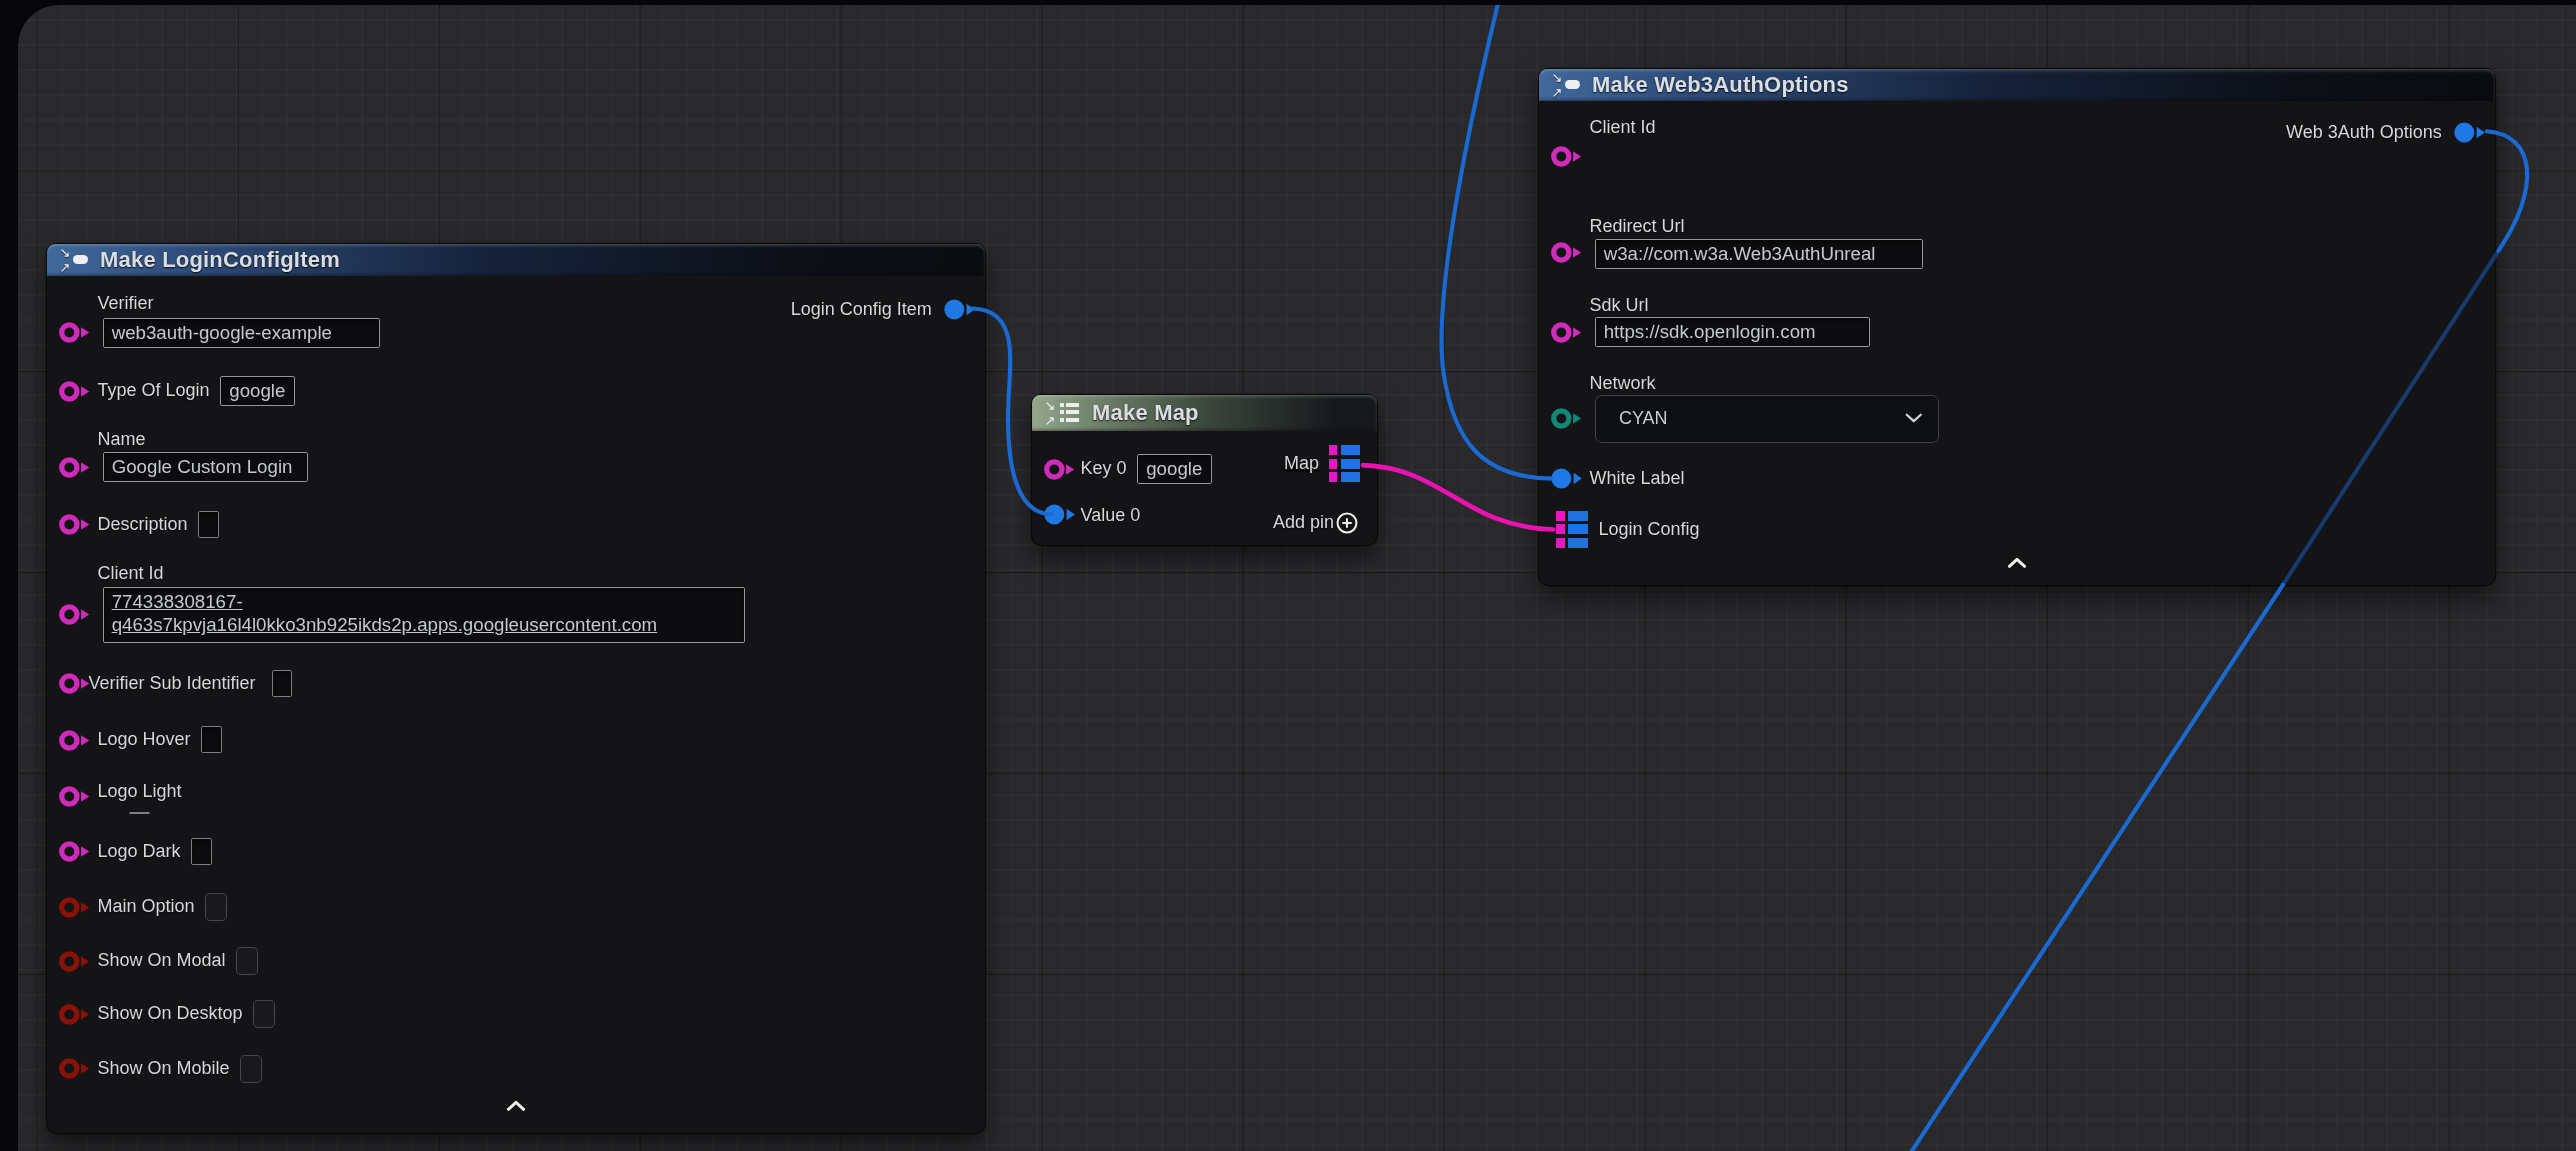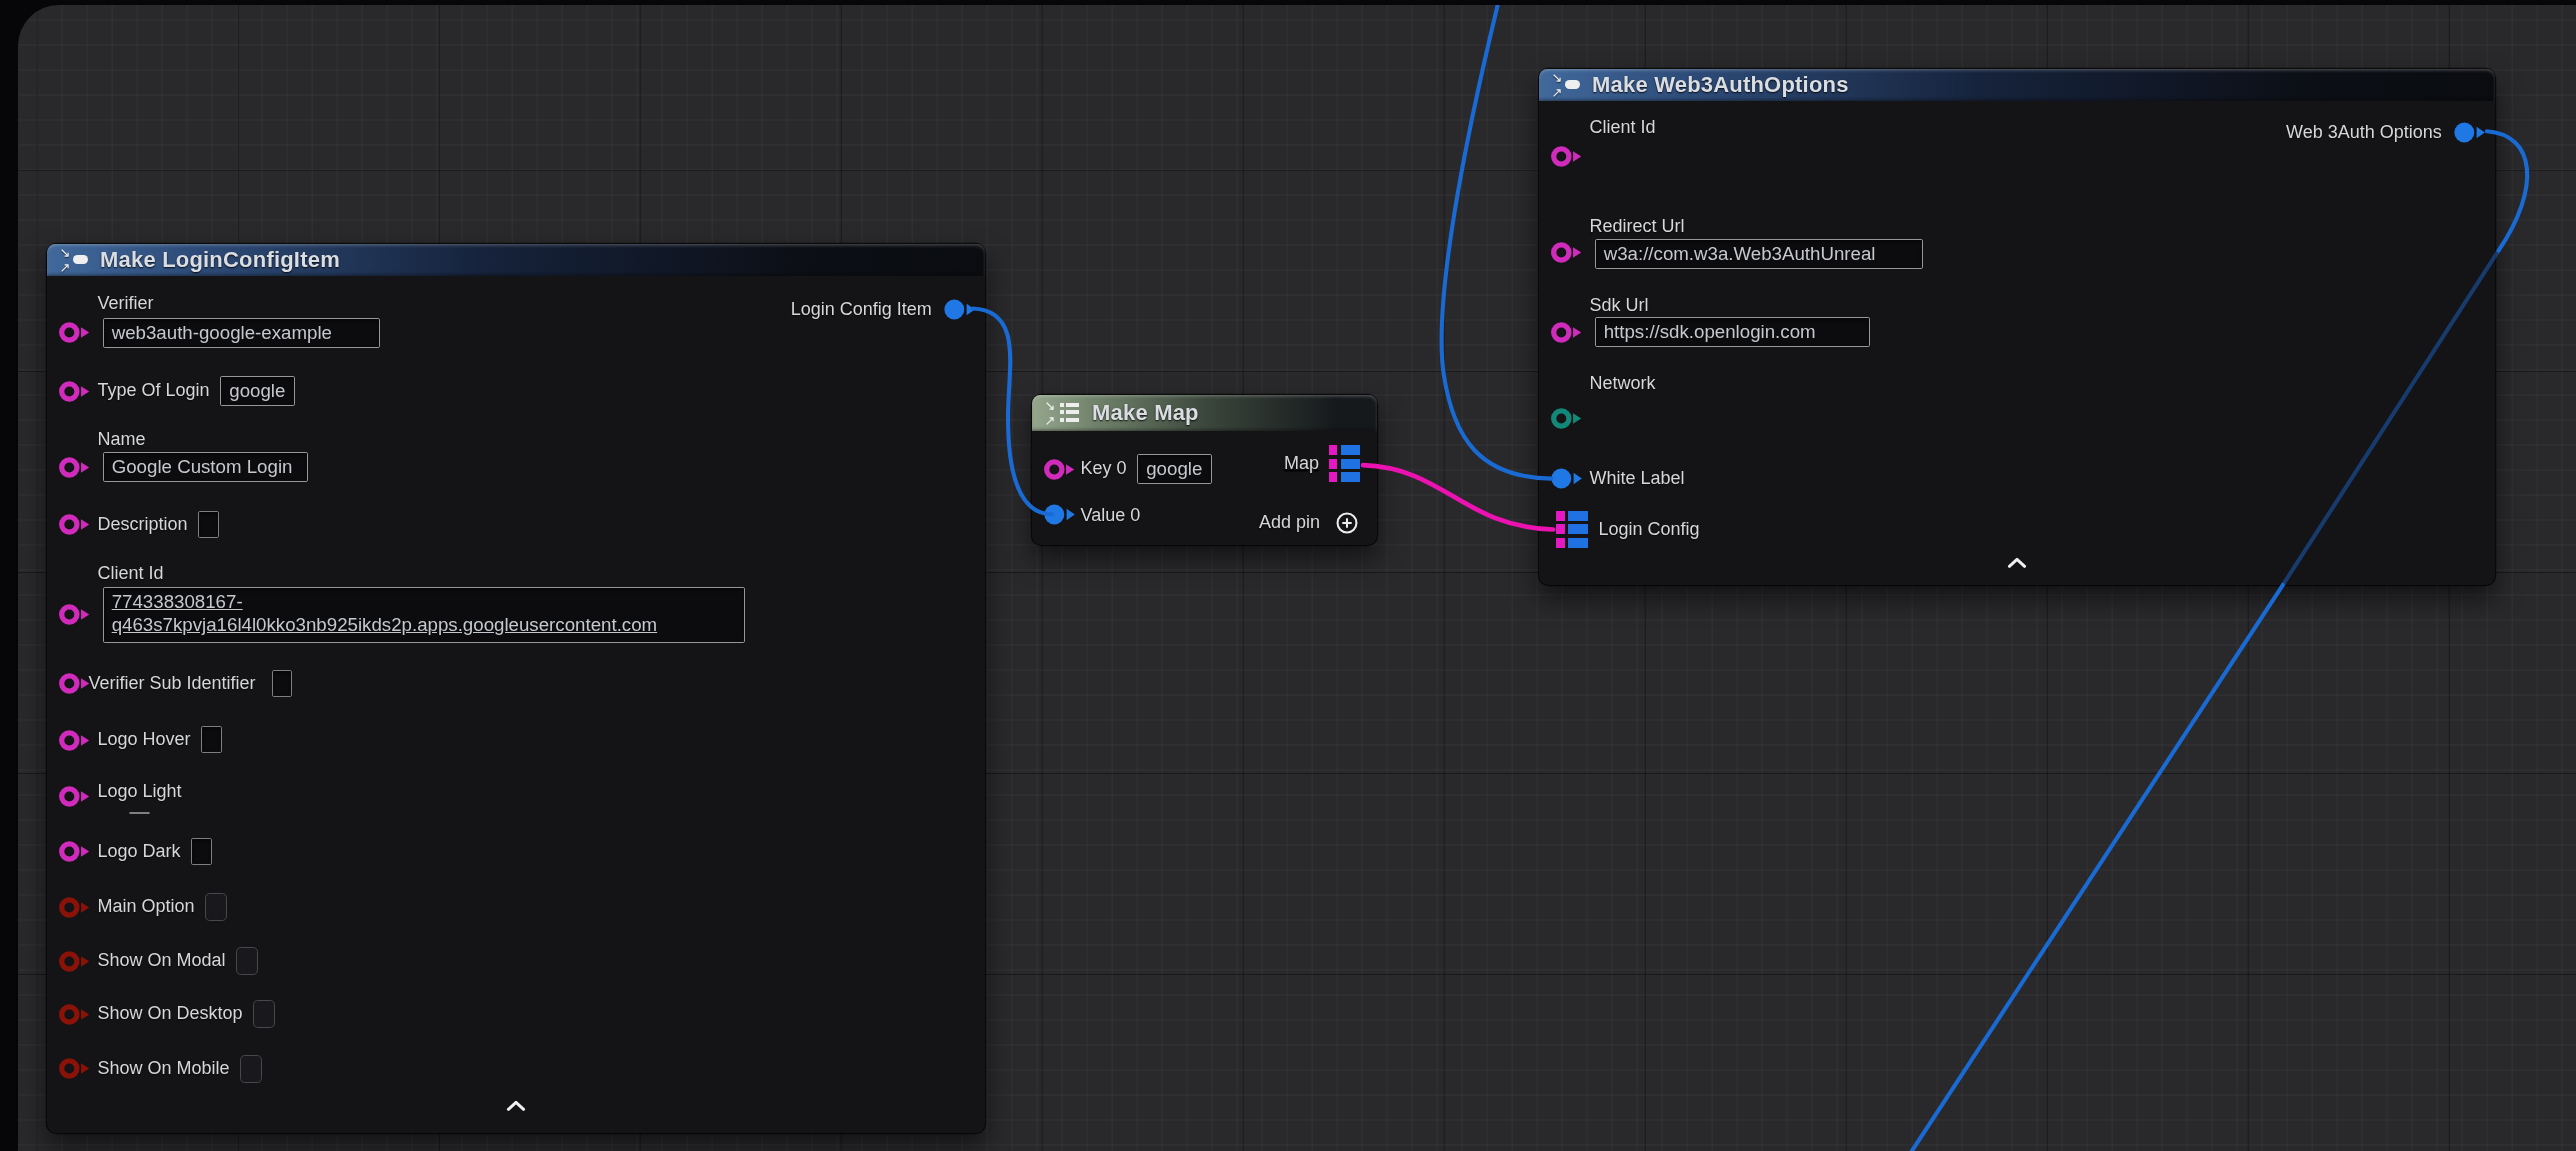--- a/index.html
+++ b/index.html
@@ -264,21 +264,21 @@
           <span class="v"></span>
       </div>
     </div>
 
     <span class="lbl alabel" style="left:49px;top:110px;">Value 0</span>
     <svg class="pin" viewBox="0 0 58 46" style="top:106px;color:#1f78e4">
       <circle cx="21" cy="23" r="17" fill="currentColor"></circle>
         <path d="M42 13 L56 23 L42 33 Z" fill="currentColor"></path>
     </svg>
 
-    <div class="row" style="right:16.4px;top:115px;gap:14px;height:26px;">
+    <div class="row" style="right:16.4px;top:115px;gap:0;height:26px;">
       <span class="lbl">Add pin</span>
       <svg class="addpin-icon" width="26" height="26" viewBox="0 0 44 44">
         <circle cx="22" cy="22" r="16" fill="none" stroke="#ececec" stroke-width="3.5"></circle>
         <line x1="22" y1="14" x2="22" y2="30" stroke="#ececec" stroke-width="3.5"></line>
         <line x1="14" y1="22" x2="30" y2="22" stroke="#ececec" stroke-width="3.5"></line>
       </svg>
     </div>
   </div>
 
   <div class="node" style="left:1521px;top:64px;width:956px;height:516px;">
@@ -317,20 +317,26 @@
       <circle cx="21" cy="23" r="13" fill="none" stroke="currentColor" stroke-width="9"></circle>
         <path d="M41 14 L55 23 L41 32 Z" fill="currentColor"></path>
     </svg>
     <div class="tbox alabel" style="left:56px;top:248px;width:257px;">https://sdk.openlogin.com</div>
 
     <span class="lbl alabel" style="left:51px;top:304px;">Network</span>
     <svg class="pin" viewBox="0 0 58 46" style="top:336px;color:#128878">
       <circle cx="21" cy="23" r="13" fill="none" stroke="currentColor" stroke-width="9"></circle>
         <path d="M41 14 L55 23 L41 32 Z" fill="currentColor"></path>
     </svg>
+    <div class="dropdown alabel" style="left:56px;top:326px;">
+      <span>CYAN</span>
+      <svg width="17.5" height="10.5" viewBox="0 0 30 18">
+        <polyline points="3,3 15,14 27,3" fill="none" stroke="#cfd2d6" stroke-width="4" stroke-linecap="round" stroke-linejoin="round"></polyline>
+      </svg>
+    </div>
 
     <span class="lbl alabel" style="left:51px;top:399px;">White Label</span>
     <svg class="pin" viewBox="0 0 58 46" style="top:396px;color:#1f78e4">
       <circle cx="21" cy="23" r="17" fill="currentColor"></circle>
         <path d="M42 13 L56 23 L42 33 Z" fill="currentColor"></path>
     </svg>
 
     <span class="lbl alabel" style="left:60px;top:450px;">Login Config</span>
     <div class="mapicon alabel" style="left:17.5px;top:442px;">
       <span class="k"></span>

